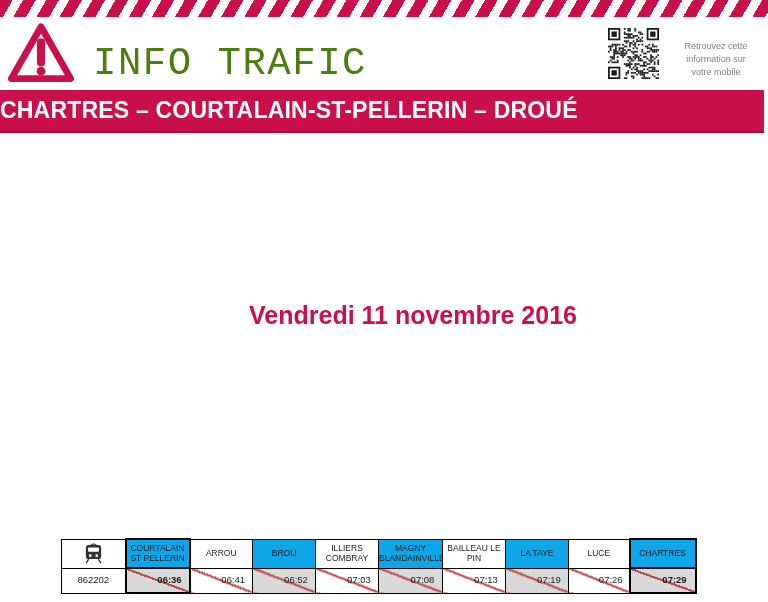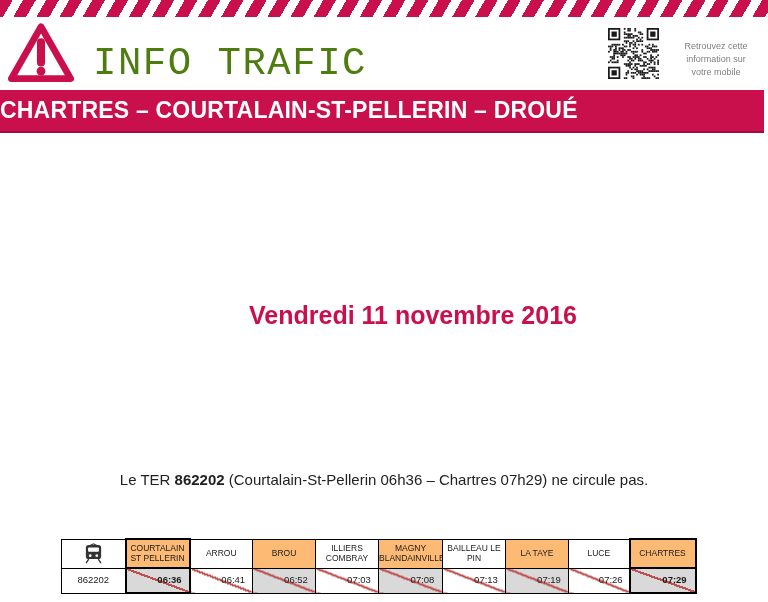--- a/index.html
+++ b/index.html
@@ -37,21 +37,21 @@
     font-size:15px;color:#222;}
   .cancel-line b{font-weight:bold;}
 
   
   table.tt{position:absolute;left:61px;top:538px;border-collapse:collapse;
     table-layout:fixed;width:634px;font-size:8.5px;}
   table.tt td,table.tt th{border:1px solid #000;text-align:center;vertical-align:middle;
     padding:0;line-height:1.1;overflow:hidden;}
   table.tt tr.hdr td,table.tt tr.hdr th{height:27px;font-weight:normal;}
   table.tt tr.data td{height:23px;font-size:9.5px;}
-  table.tt .shaded{background-color:#fdba74;}
+  table.tt .shaded{background-color:#0ea5e9;}
   table.tt .strong{font-weight:bold;}
   table.tt th.strong,table.tt td.strong-border{border-width:2px;}
   table.tt td.strike{background-image:linear-gradient(to top right,
       transparent 47.5%, #C0504D 47.5%, #C0504D 52.5%, transparent 52.5%);padding-left:24px;}
   table.tt td.strike.shaded{background-color:#D9D9D9;}
   .train-ico{width:25px;height:21px;display:inline-block;vertical-align:middle;}
 </style>
 </head>
 <body>
 
@@ -346,23 +346,20 @@
     <span>votre mobile</span>
   </div>
 
   <div class="route-banner">
     <span>CHARTRES – COURTALAIN-ST-PELLERIN – DROUÉ</span>
   </div>
 
   <div class="date-heading">Vendredi 11 novembre 2016</div>
 
 
-  <div class="cancel-line">
-    <span>Le TER </span><b>862202</b><span> (Courtalain-St-Pellerin 06h36 – Chartres 07h29) ne circule pas.</span>
-  </div>
 
   <table class="tt">
     <colgroup>
       <col style="width:64px">
       <col style="width:64px">
         <col style="width:63px">
         <col style="width:63px">
       <col style="width:63px">
         <col style="width:64px">
         <col style="width:63px">

